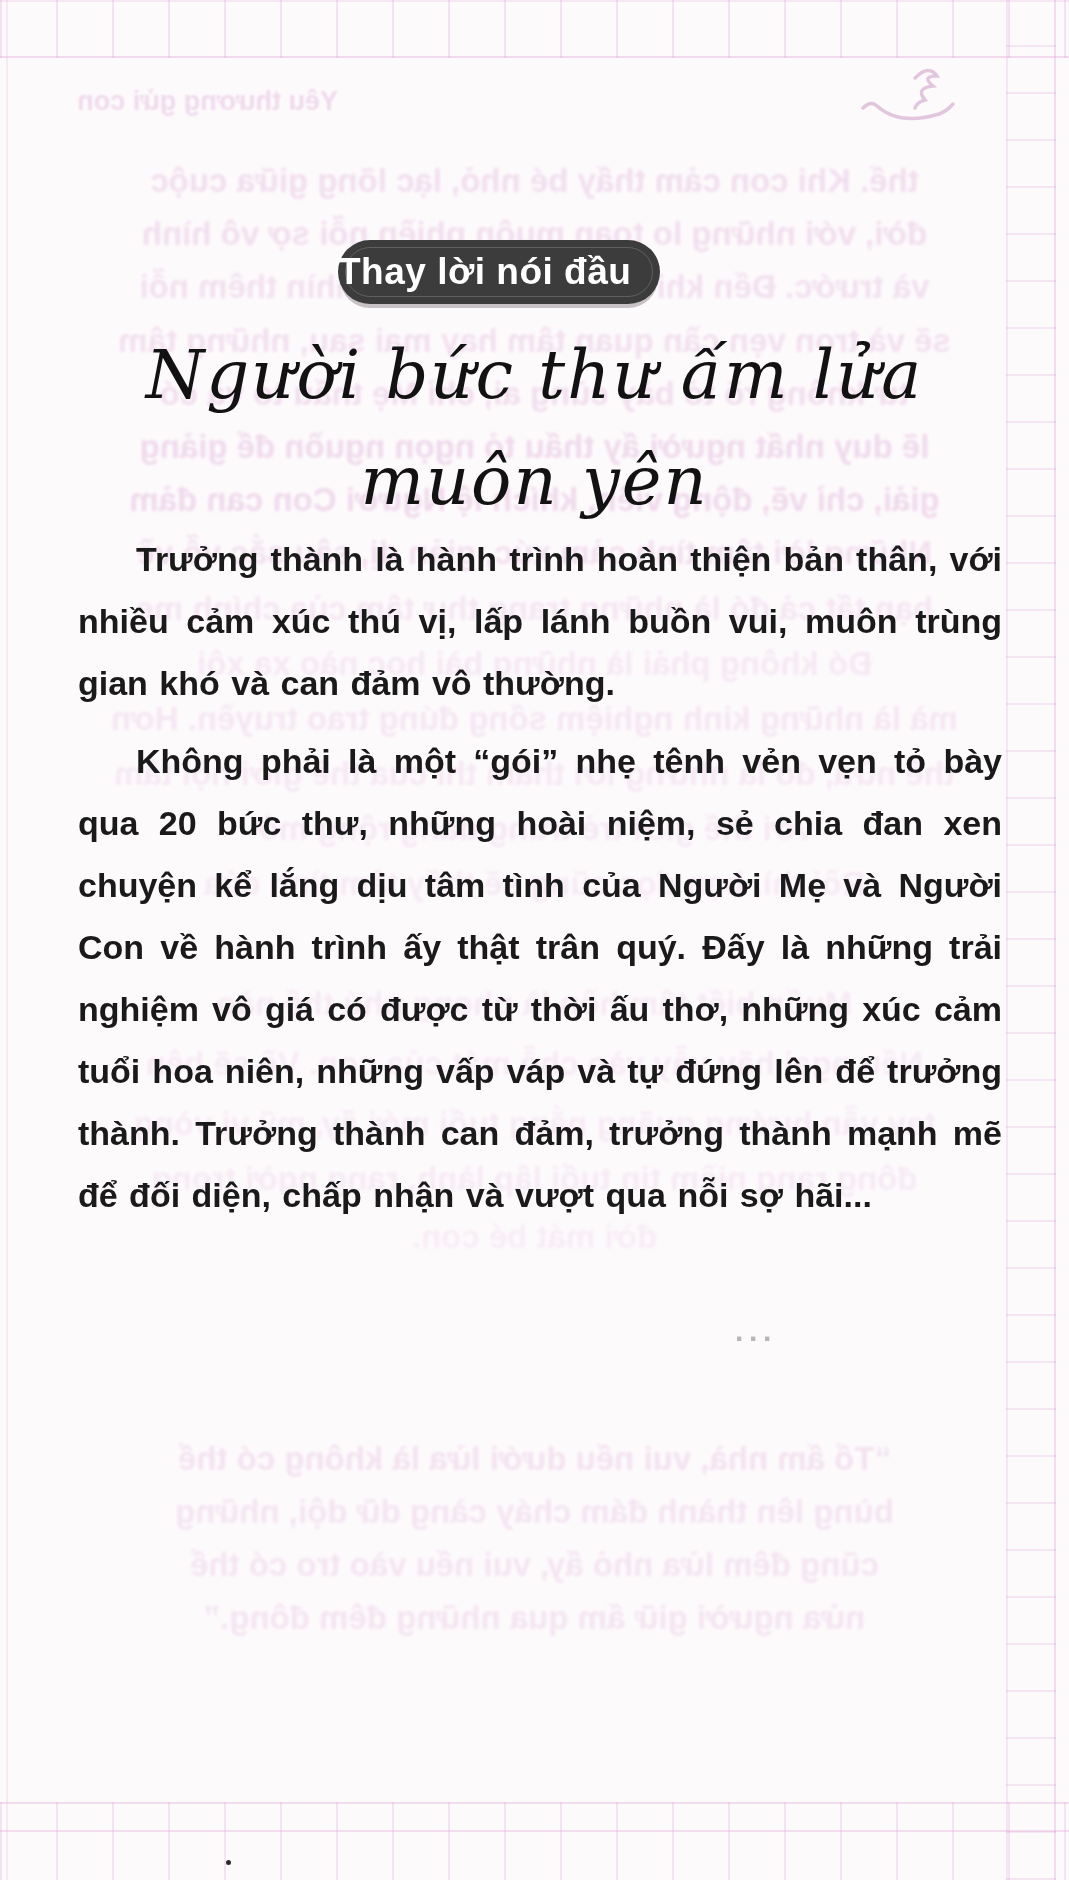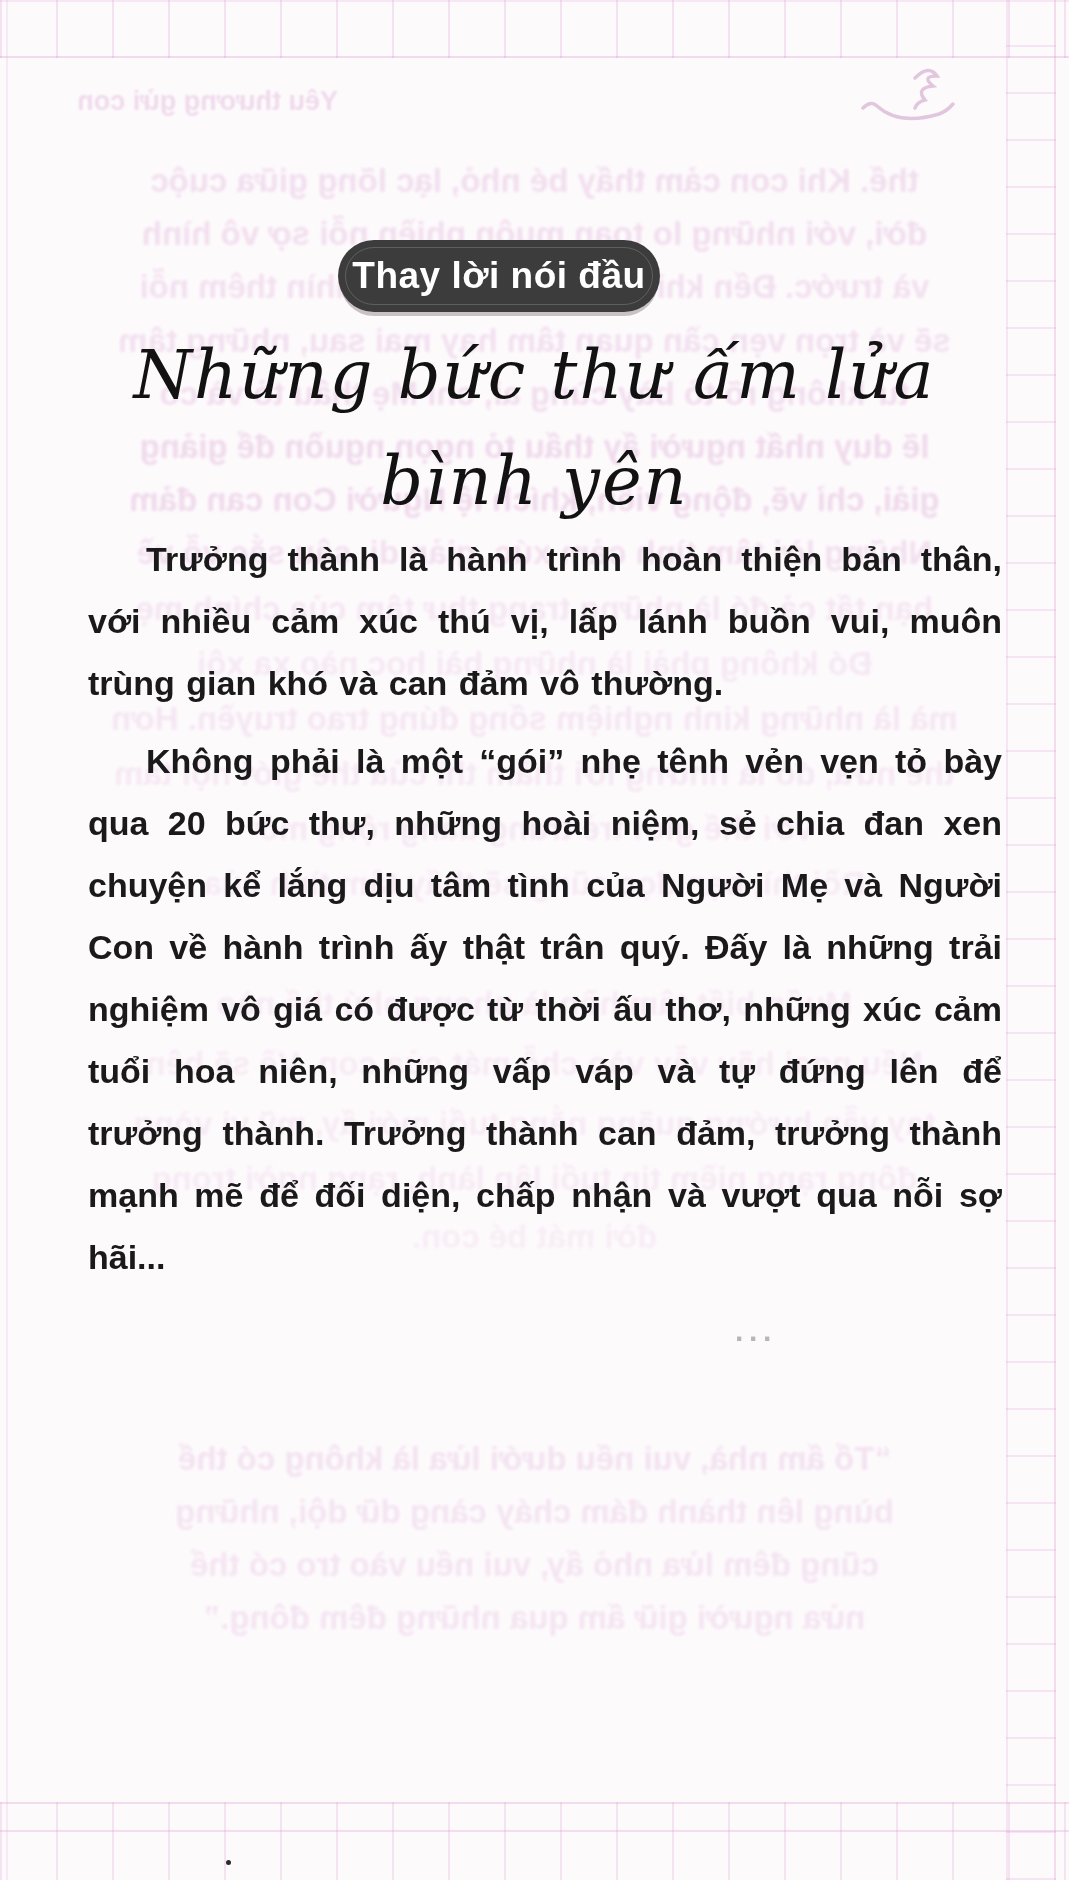--- a/index.html
+++ b/index.html
@@ -45,24 +45,24 @@
     filter:blur(1.4px);
   }
   .bleed-header{
     position:absolute;left:88px;top:86px;width:250px;
     font-weight:bold;font-size:27px;color:#cf8fc6;opacity:.30;
     transform:scaleX(-1);filter:blur(1.2px);
     text-align:center;white-space:nowrap;
   }
   
   .badge{
-    position:absolute;left:338px;top:240px;width:322px;height:72px;
+    position:absolute;left:338px;top:240px;width:322px;height:64px;
     background:#3d3c3c;border-radius:44px;
     box-shadow:0 6px 0 -2px #c8c1c5;
-    display:flex;align-items:center;justify-content:center;
+    display:flex;align-items:center;justify-content:flex-start;
   }
   .badge::after{
     content:"";position:absolute;inset:7px;border-radius:38px;
     border:1px solid rgba(255,255,255,.18);
   }
   .badge span{
     color:#ffffff;font-size:37px;font-weight:bold;letter-spacing:.5px;
   }
   .title{
     position:absolute;left:40px;right:40px;
@@ -70,21 +70,21 @@
     font-family:"DejaVu Serif", serif;
     font-style:italic;font-weight:normal;
   }
   .title-1{top:336px;font-size:67px;letter-spacing:2px;}
   .title-2{top:442px;font-size:67px;letter-spacing:2px;}
   .bodytext{
     position:absolute;left:78px;top:528px;width:924px;
     color:#1a1a1a;
   }
   .bodytext p{
-    margin:0 0 16px 10px;
+    margin:0 0 16px 0;
     font-size:34px;font-weight:bold;line-height:62px;
     text-align:justify;text-indent:58px;
     word-spacing:2px;
   }
   .ellipsis-mark{
     position:absolute;left:735px;top:1322px;
     font-size:30px;font-weight:bold;color:#9a9a9a;opacity:.7;letter-spacing:4px;
   }
   .ink-dot{
     position:absolute;left:226px;top:1860px;width:5px;height:5px;
@@ -131,22 +131,22 @@
 
   <svg class="doodle" viewBox="0 0 130 90">
     <path d="M70 28 q14 -14 22 -2 q-16 0 -4 10 q-18 2 -8 14 q-8 2 -10 8" fill="none" stroke="#c993c2" stroke-width="3.5" stroke-linecap="round"></path>
     <path d="M18 58 q8 -8 14 -2 q22 20 62 8 q8 -3 14 -10" fill="none" stroke="#c993c2" stroke-width="3.5" stroke-linecap="round"></path>
   </svg>
 
   <div class="badge">
     <span>Thay lời nói đầu</span>
   </div>
 
-  <div class="title title-1">Những bức thư ấm lửa</div>
-  <div class="title title-2">bình yên</div>
+  <div class="title title-1">Người bức thư ấm lửa</div>
+  <div class="title title-2">muôn yên</div>
 
   <div class="bodytext">
     <p>Trưởng thành là hành trình hoàn thiện bản thân, với nhiều cảm xúc thú vị, lấp lánh buồn vui, muôn trùng gian khó và can đảm vô thường.</p>
     <p>Không phải là một “gói” nhẹ tênh vẻn vẹn tỏ bày qua 20 bức thư, những hoài niệm, sẻ chia đan xen chuyện kể lắng dịu tâm tình của Người Mẹ và Người Con về hành trình ấy thật trân quý. Đấy là những trải nghiệm vô giá có được từ thời ấu thơ, những xúc cảm tuổi hoa niên, những vấp váp và tự đứng lên để trưởng thành. Trưởng thành can đảm, trưởng thành mạnh mẽ để đối diện, chấp nhận và vượt qua nỗi sợ hãi...</p>
   </div>
 
   <div class="ellipsis-mark">···</div>
 
   <div class="ink-dot"></div>
 

